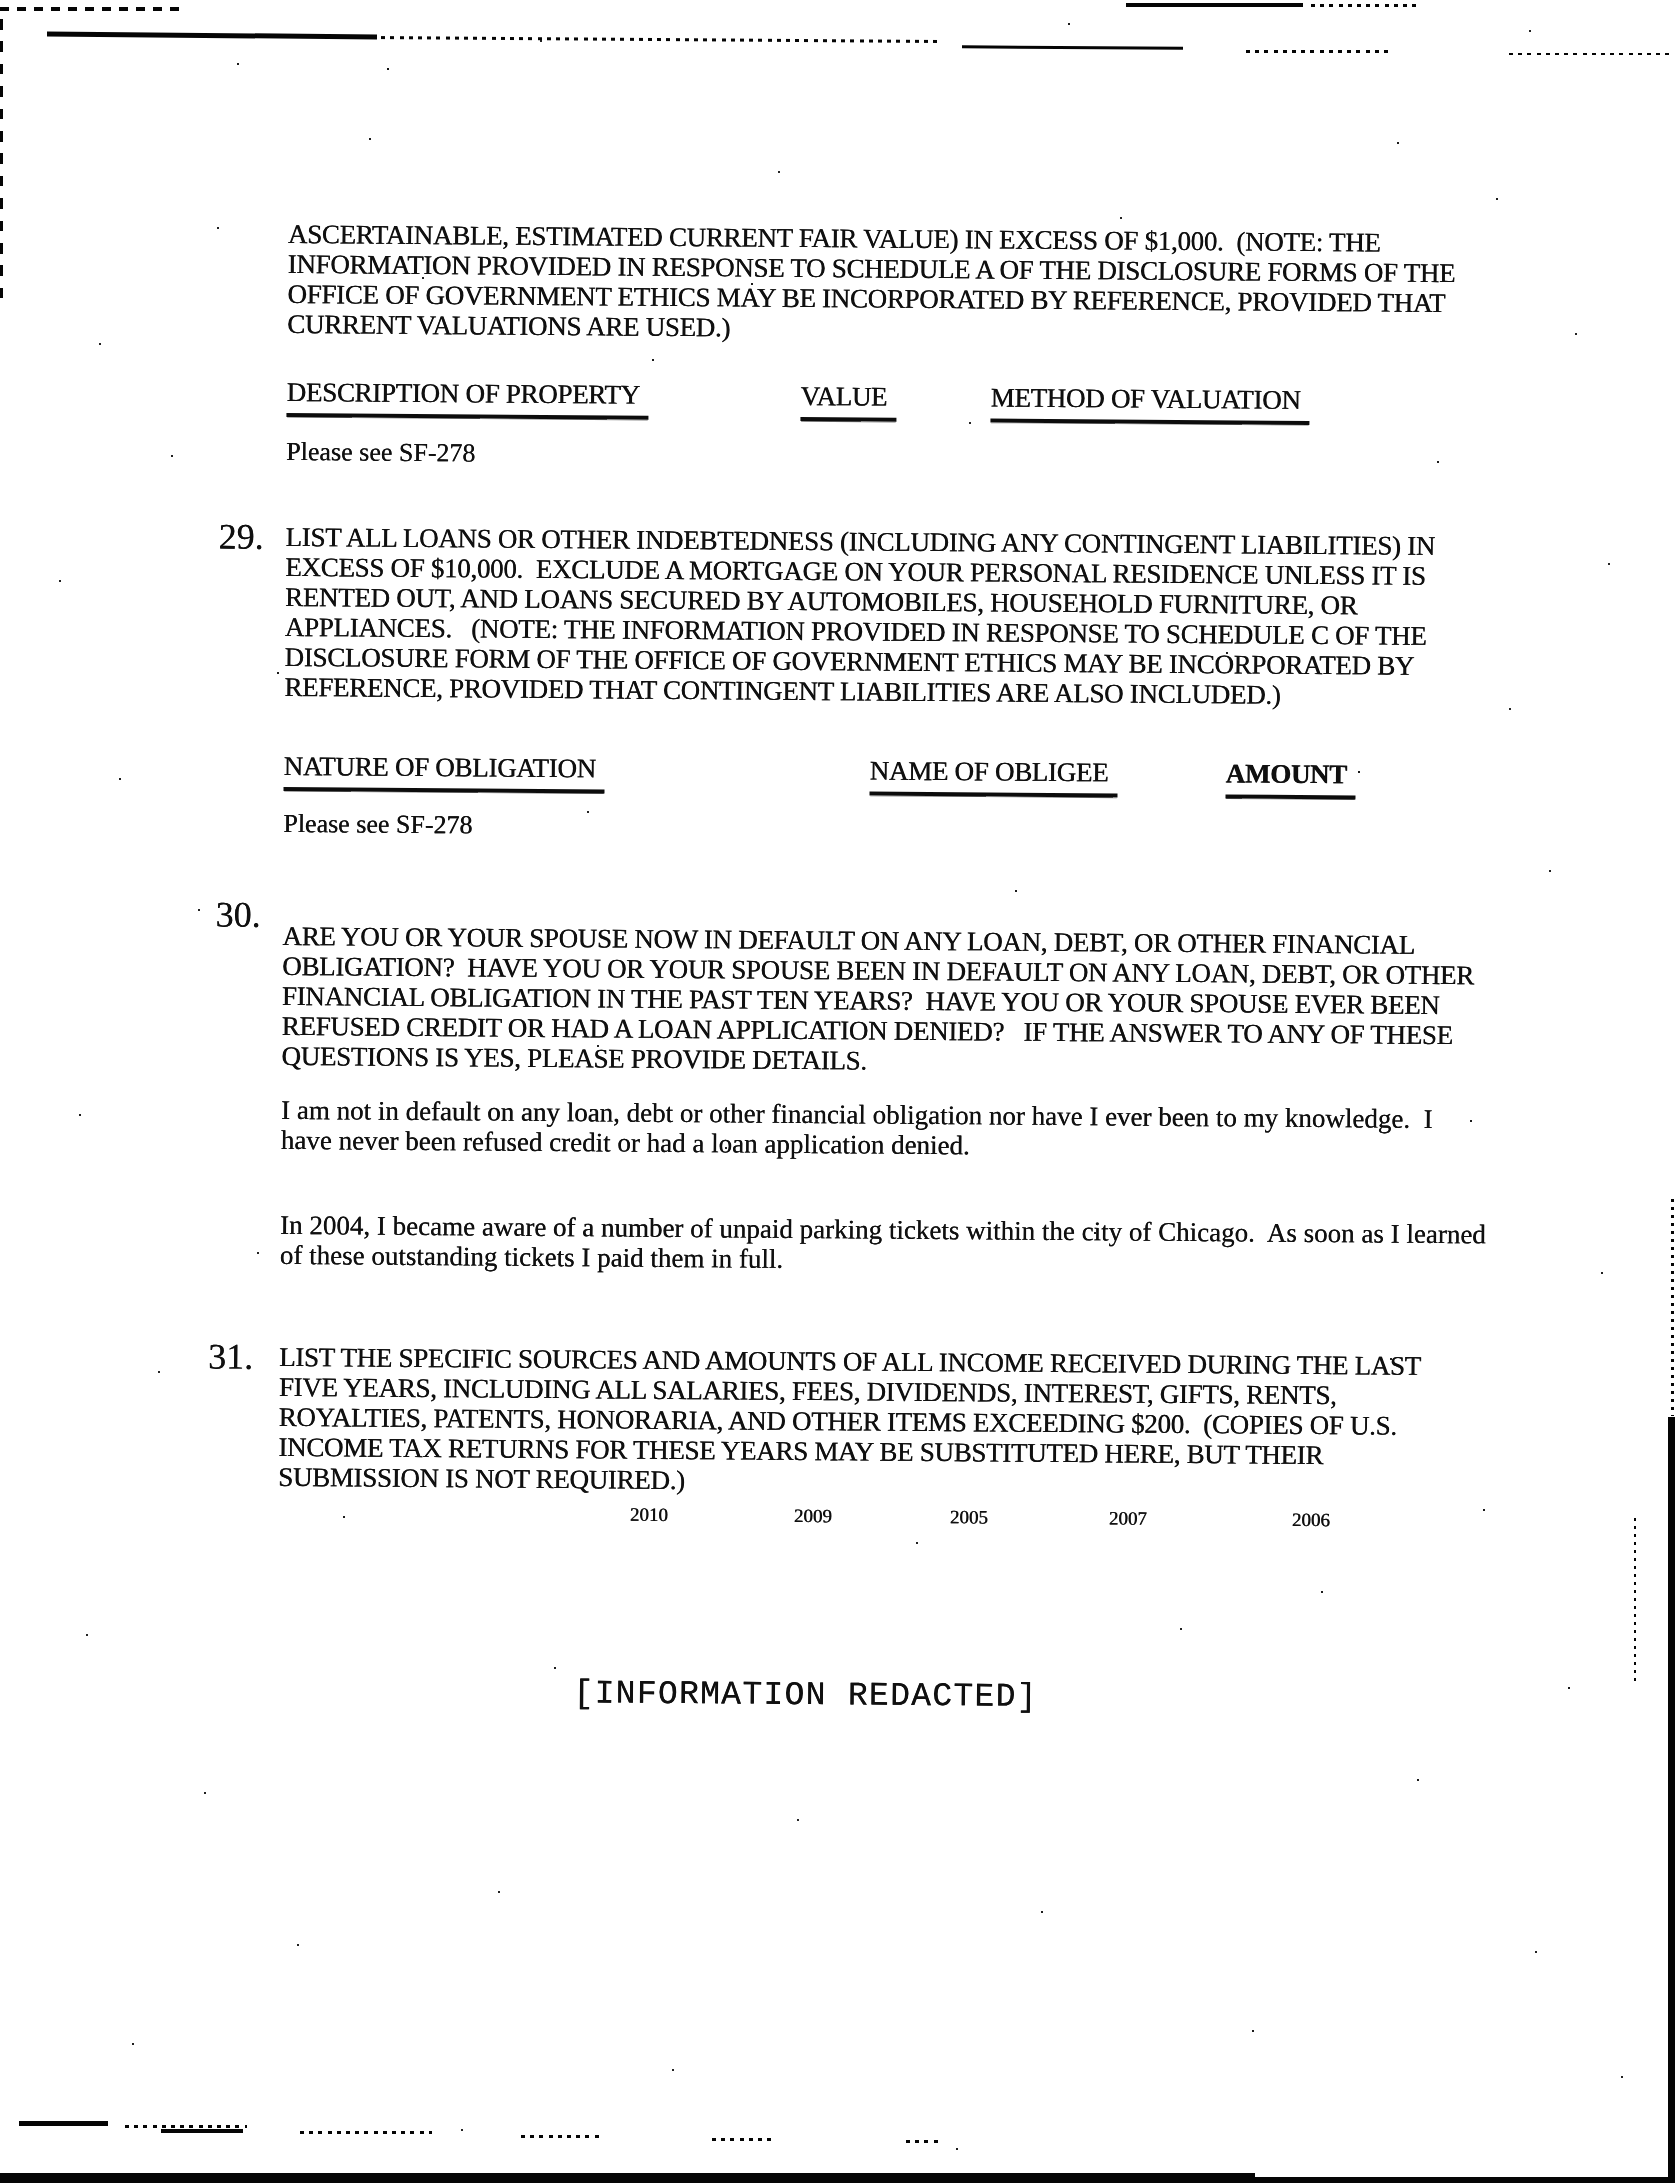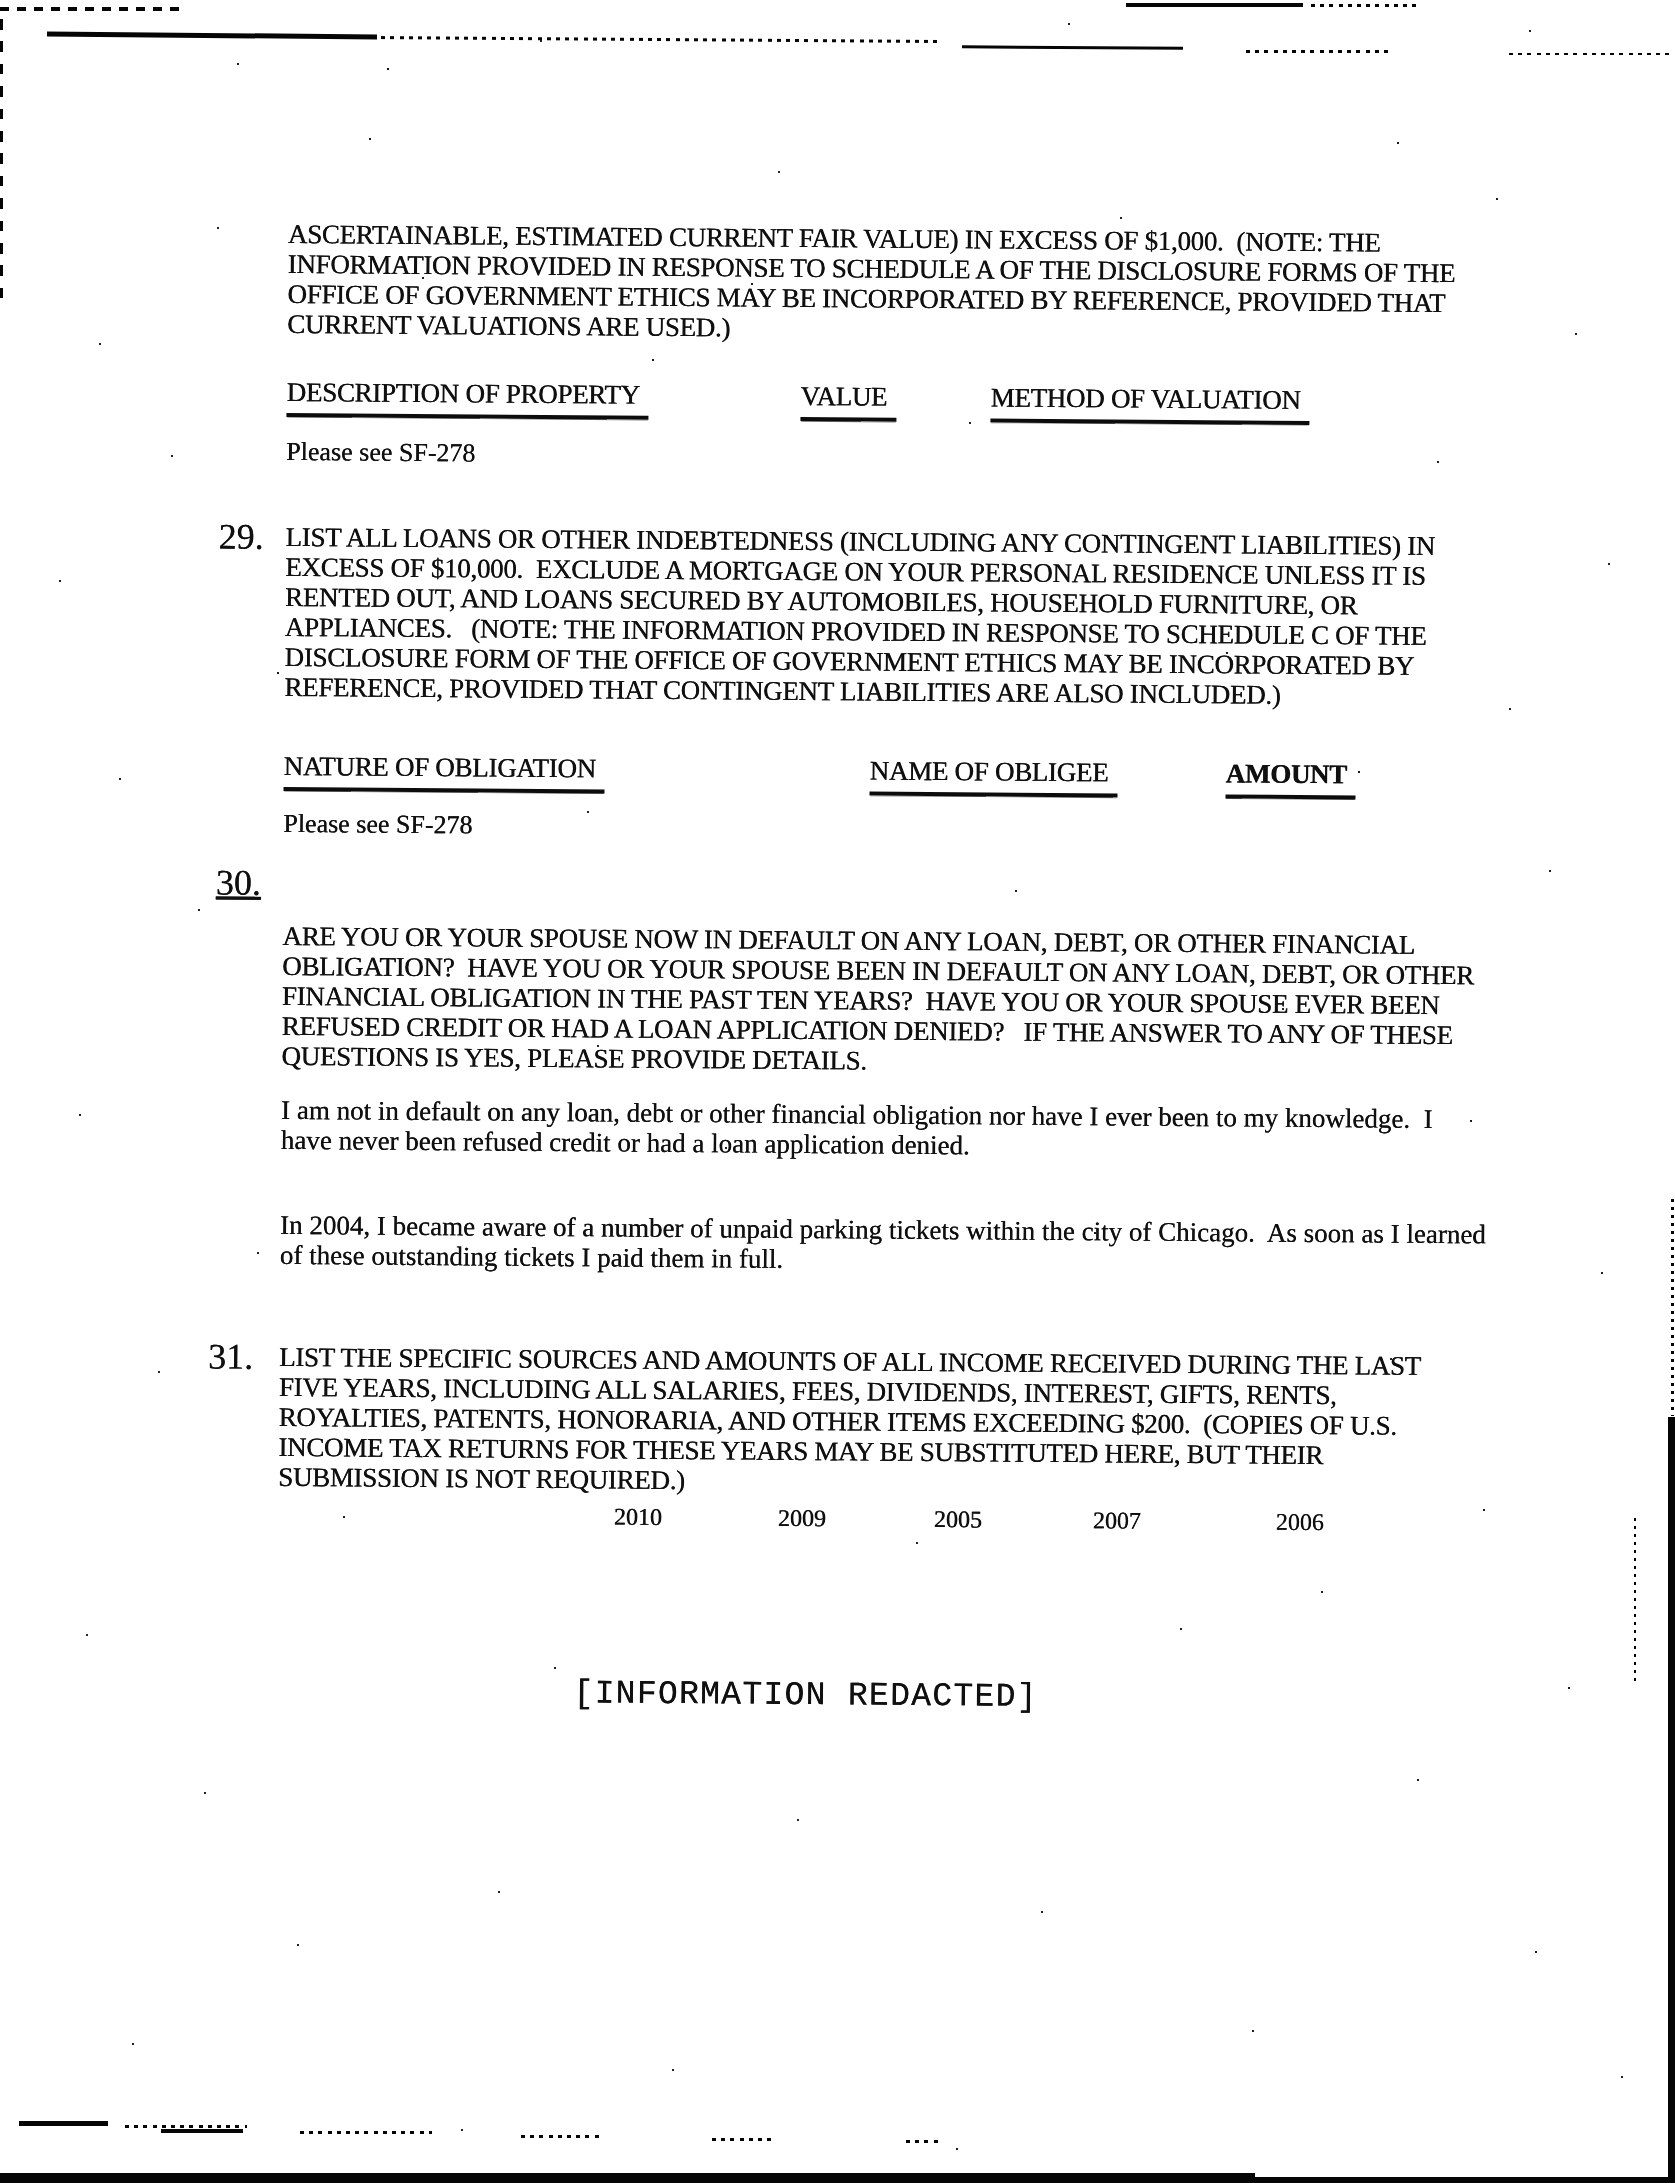--- a/index.html
+++ b/index.html
@@ -30,22 +30,23 @@
     text-shadow:0.4px 0 0 currentColor;
   }
   .colhdr{
     position:absolute;font-size:27px;line-height:30px;letter-spacing:-0.3px;
     text-shadow:0.5px 0 0 currentColor;
     border-bottom:4px solid #0c0c0c;
     padding:0 9.2px 6px 0;
     box-shadow:0 1.3px 0 -0.7px rgba(10,10,10,.55);
   }
   .year{
-    position:absolute;font-size:24px;
+    position:absolute;font-size:19px;
     text-shadow:0.4px 0 0 currentColor;
+    margin-left:16px;
   }
   .redacted{
     position:absolute;
     font-family:"Liberation Mono","DejaVu Sans Mono",monospace;
     font-size:33px;letter-spacing:1.3px;
     text-shadow:0.3px 0 0 currentColor;
   }
   
   .art{position:absolute;background:#050505;}
   .dash-h{position:absolute;background:repeating-linear-gradient(90deg,#050505 0 9.2px,transparent 9.2px 17px);}
@@ -120,21 +121,21 @@
 
     <span class="qnum" style="left:221px;top:522px;">29.</span>
     <div class="blk caps" style="left:288px;top:522px;width:1239px;">LIST ALL LOANS OR OTHER INDEBTEDNESS (INCLUDING ANY CONTINGENT LIABILITIES) IN EXCESS OF $10,000.  EXCLUDE A MORTGAGE ON YOUR PERSONAL RESIDENCE UNLESS IT IS RENTED OUT, AND LOANS SECURED BY AUTOMOBILES, HOUSEHOLD FURNITURE, OR APPLIANCES.   (NOTE: THE INFORMATION PROVIDED IN RESPONSE TO SCHEDULE C OF THE DISCLOSURE FORM OF THE OFFICE OF GOVERNMENT ETHICS MAY BE INCORPORATED BY REFERENCE, PROVIDED THAT CONTINGENT LIABILITIES ARE ALSO INCLUDED.)</div>
 
     <span class="colhdr" style="left:288px;top:751px;">NATURE OF OBLIGATION</span>
     <span class="colhdr" style="left:874px;top:751px;">NAME OF OBLIGEE</span>
     <span class="colhdr" style="left:1230px;top:751px;font-weight:bold;">AMOUNT</span>
 
     <div class="blk body-txt" style="left:288px;top:809px;width:593px;font-size:26px;">Please see SF-278</div>
 
-    <span class="qnum" style="left:221px;top:868px;text-decoration:underline;">30.</span>
+    <span class="qnum" style="left:221px;top:900px;">30.</span>
     <div class="blk caps" style="left:288px;top:921px;width:1219px;">ARE YOU OR YOUR SPOUSE NOW IN DEFAULT ON ANY LOAN, DEBT, OR OTHER FINANCIAL OBLIGATION?  HAVE YOU OR YOUR SPOUSE BEEN IN DEFAULT ON ANY LOAN, DEBT, OR OTHER FINANCIAL OBLIGATION IN THE PAST TEN YEARS?  HAVE YOU OR YOUR SPOUSE EVER BEEN REFUSED CREDIT OR HAD A LOAN APPLICATION DENIED?   IF THE ANSWER TO ANY OF THESE QUESTIONS IS YES, PLEASE PROVIDE DETAILS.</div>
 
     <div class="blk body-txt" style="left:288px;top:1095px;width:1186px;">I am not in default on any loan, debt or other financial obligation nor have I ever been to my knowledge.  I have never been refused credit or had a loan application denied.</div>
     <div class="blk body-txt" style="left:288px;top:1210px;width:1232px;">In 2004, I became aware of a number of unpaid parking tickets within the city of Chicago.  As soon as I learned of these outstanding tickets I paid them in full.</div>
 
     <span class="qnum" style="left:217px;top:1342px;">31.</span>
     <div class="blk caps" style="left:288px;top:1342px;width:1206px;">LIST THE SPECIFIC SOURCES AND AMOUNTS OF ALL INCOME RECEIVED DURING THE LAST FIVE YEARS, INCLUDING ALL SALARIES, FEES, DIVIDENDS, INTEREST, GIFTS, RENTS, ROYALTIES, PATENTS, HONORARIA, AND OTHER ITEMS EXCEEDING $200.  (COPIES OF U.S. INCOME TAX RETURNS FOR THESE YEARS MAY BE SUBSTITUTED HERE, BUT THEIR SUBMISSION IS NOT REQUIRED.)</div>
 
     <span class="year" style="left:624px;top:1501px;">2010</span>
     <span class="year" style="left:788px;top:1501px;">2009</span>

